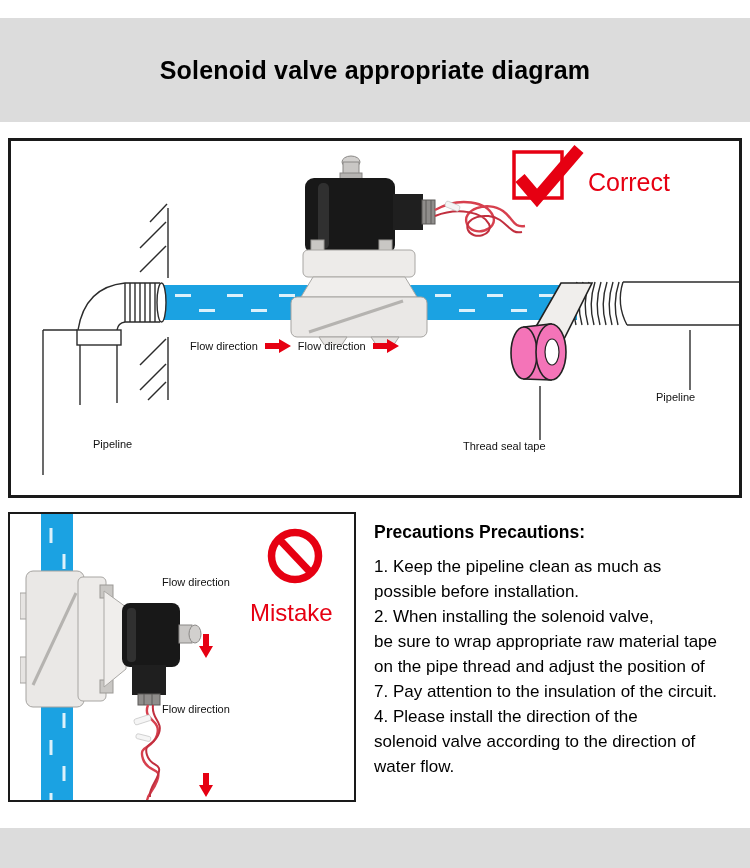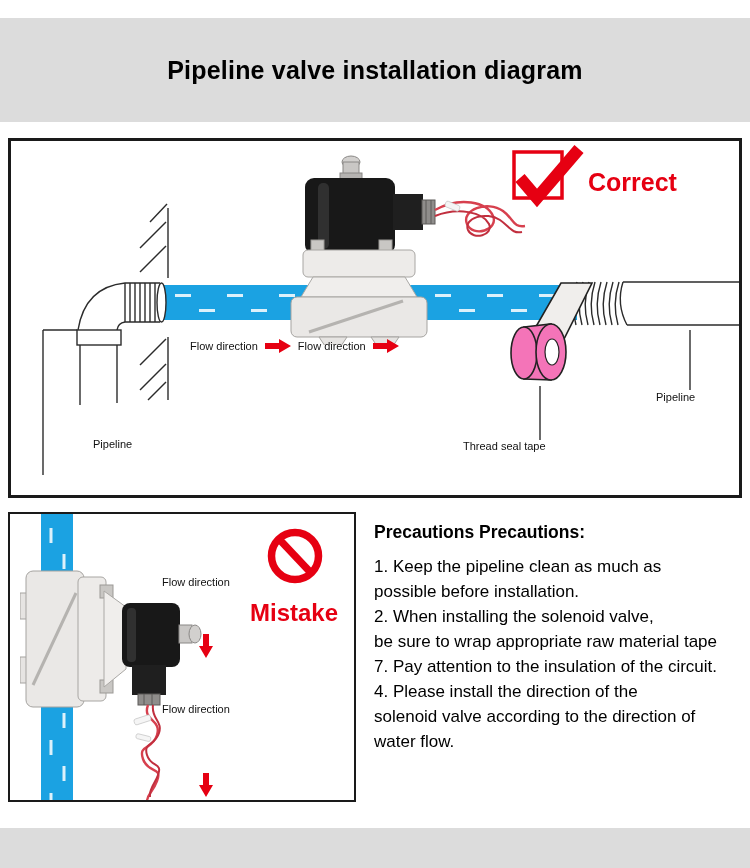--- a/index.html
+++ b/index.html
@@ -24,37 +24,37 @@
   .panel.mistake{left:8px;top:512px;width:348px;height:290px;border-width:2px;}
 
   .abs{position:absolute;}
   .lineart{position:absolute;left:0;top:0;width:100%;height:100%;}
 
   .pipe-h{position:absolute;left:150px;top:144px;width:416px;height:35px;background:var(--pipe-blue);}
   .pipe-v{position:absolute;left:31px;top:0;width:32px;height:286px;background:var(--pipe-blue);}
 
   .label{font-size:11px;color:#111;white-space:nowrap;}
   .flow-row{position:absolute;left:179px;top:198px;display:flex;align-items:center;gap:7px;}
-  .red-badge{color:var(--accent-red);font-weight:bold;white-space:nowrap;}
+  .red-badge{color:var(--accent-red);font-weight:normal;white-space:nowrap;}
   .correct-badge{position:absolute;left:577px;top:27px;font-size:25px;}
   .mistake-badge{position:absolute;left:240px;top:85px;font-size:24px;}
 
   .precautions{position:absolute;left:374px;top:522px;width:372px;}
   .precautions .head{font-size:17.5px;font-weight:bold;margin-bottom:11px;white-space:nowrap;}
   .precautions .line{font-size:17px;line-height:25px;white-space:nowrap;}
 
   svg{display:block;}
 </style>
 </head>
 <body>
 
 <div class="stage">
 
   <div class="banner">
-    <h1>Pipeline valve installation diagram</h1>
+    <h1>Solenoid valve appropriate diagram</h1>
   </div>
 
   <div class="panel correct">
 
     <div class="pipe-h">
       <svg width="416" height="35" viewBox="0 0 416 35">
         <line x1="14" y1="10.5" x2="416" y2="10.5" stroke="rgba(255,255,255,.85)" stroke-width="3" stroke-dasharray="16 36"></line>
         <line x1="38" y1="25.5" x2="416" y2="25.5" stroke="rgba(255,255,255,.85)" stroke-width="3" stroke-dasharray="16 36"></line>
       </svg>
     </div>
@@ -236,20 +236,21 @@
         </svg>
     </div>
   </div>
 
   <div class="precautions">
     <div class="head">Precautions Precautions:</div>
     <div class="line">1. Keep the pipeline clean as much as</div>
     <div class="line">possible before installation.</div>
     <div class="line">2. When installing the solenoid valve,</div>
     <div class="line">be sure to wrap appropriate raw material tape</div>
+    <div class="line">on the pipe thread and adjust the position of</div>
     <div class="line">7. Pay attention to the insulation of the circuit.</div>
     <div class="line">4. Please install the direction of the</div>
     <div class="line">solenoid valve according to the direction of</div>
     <div class="line">water flow.</div>
   </div>
 
   <div class="footer"></div>
 </div>
 
 </body></html>

